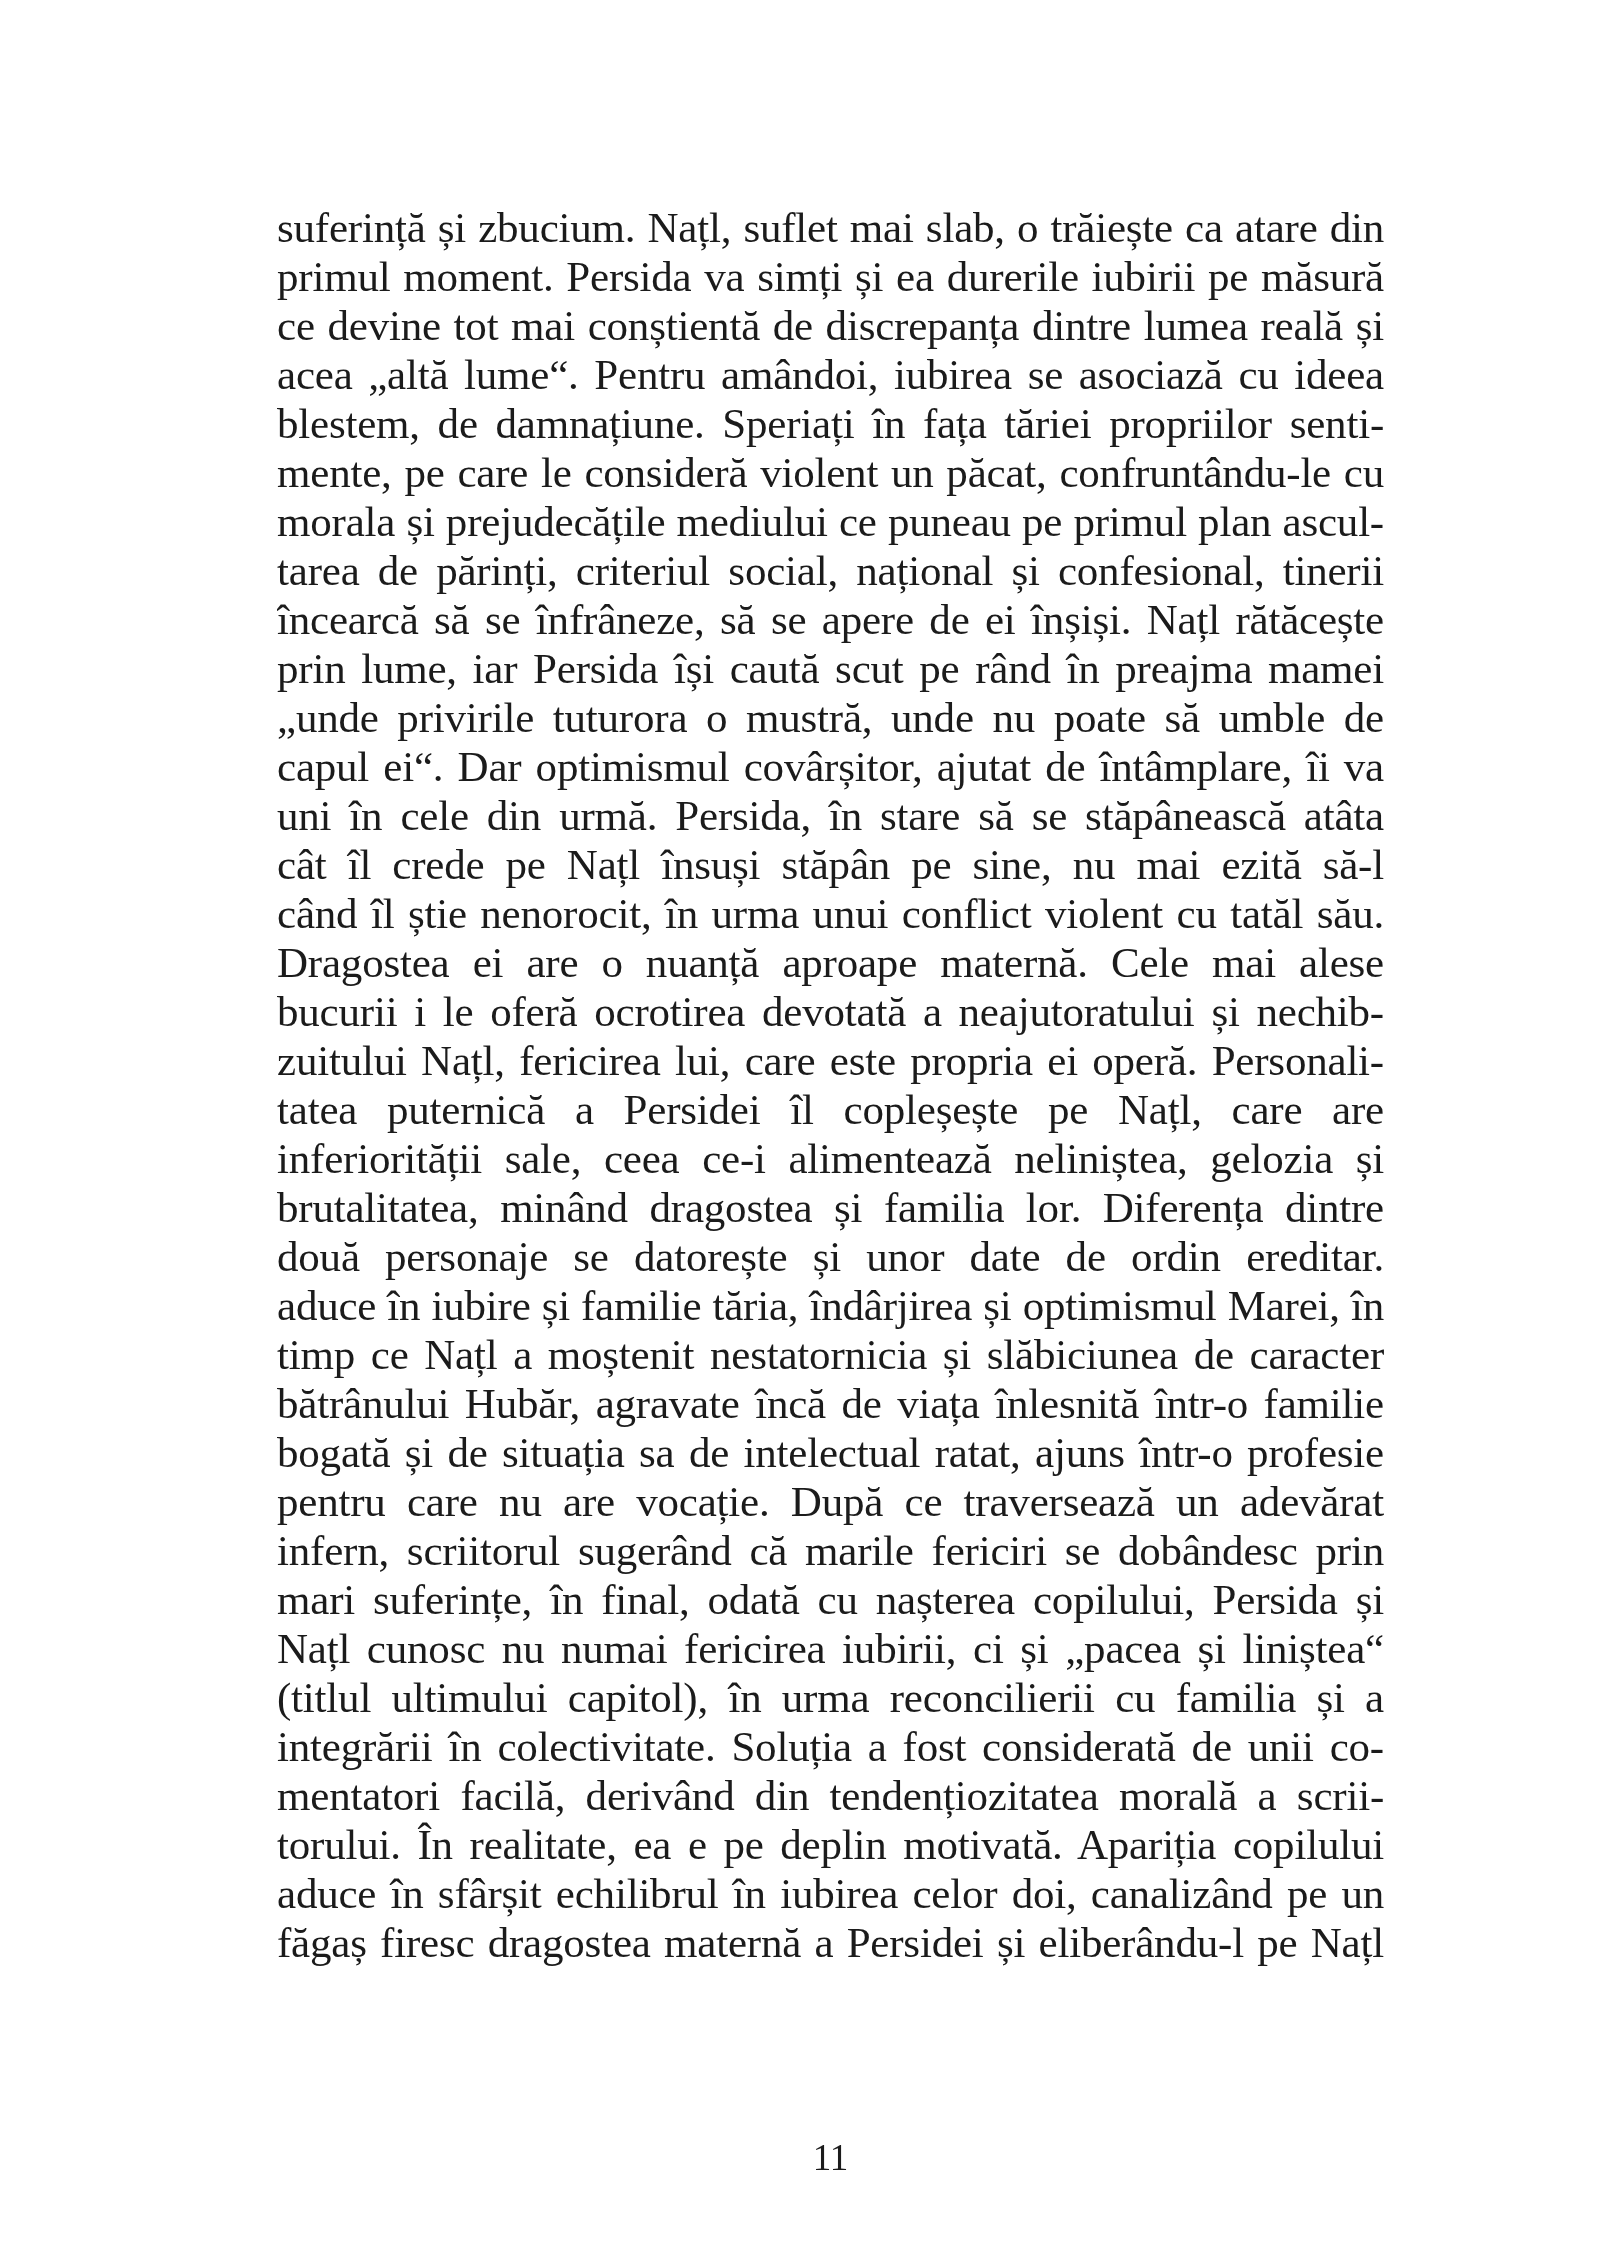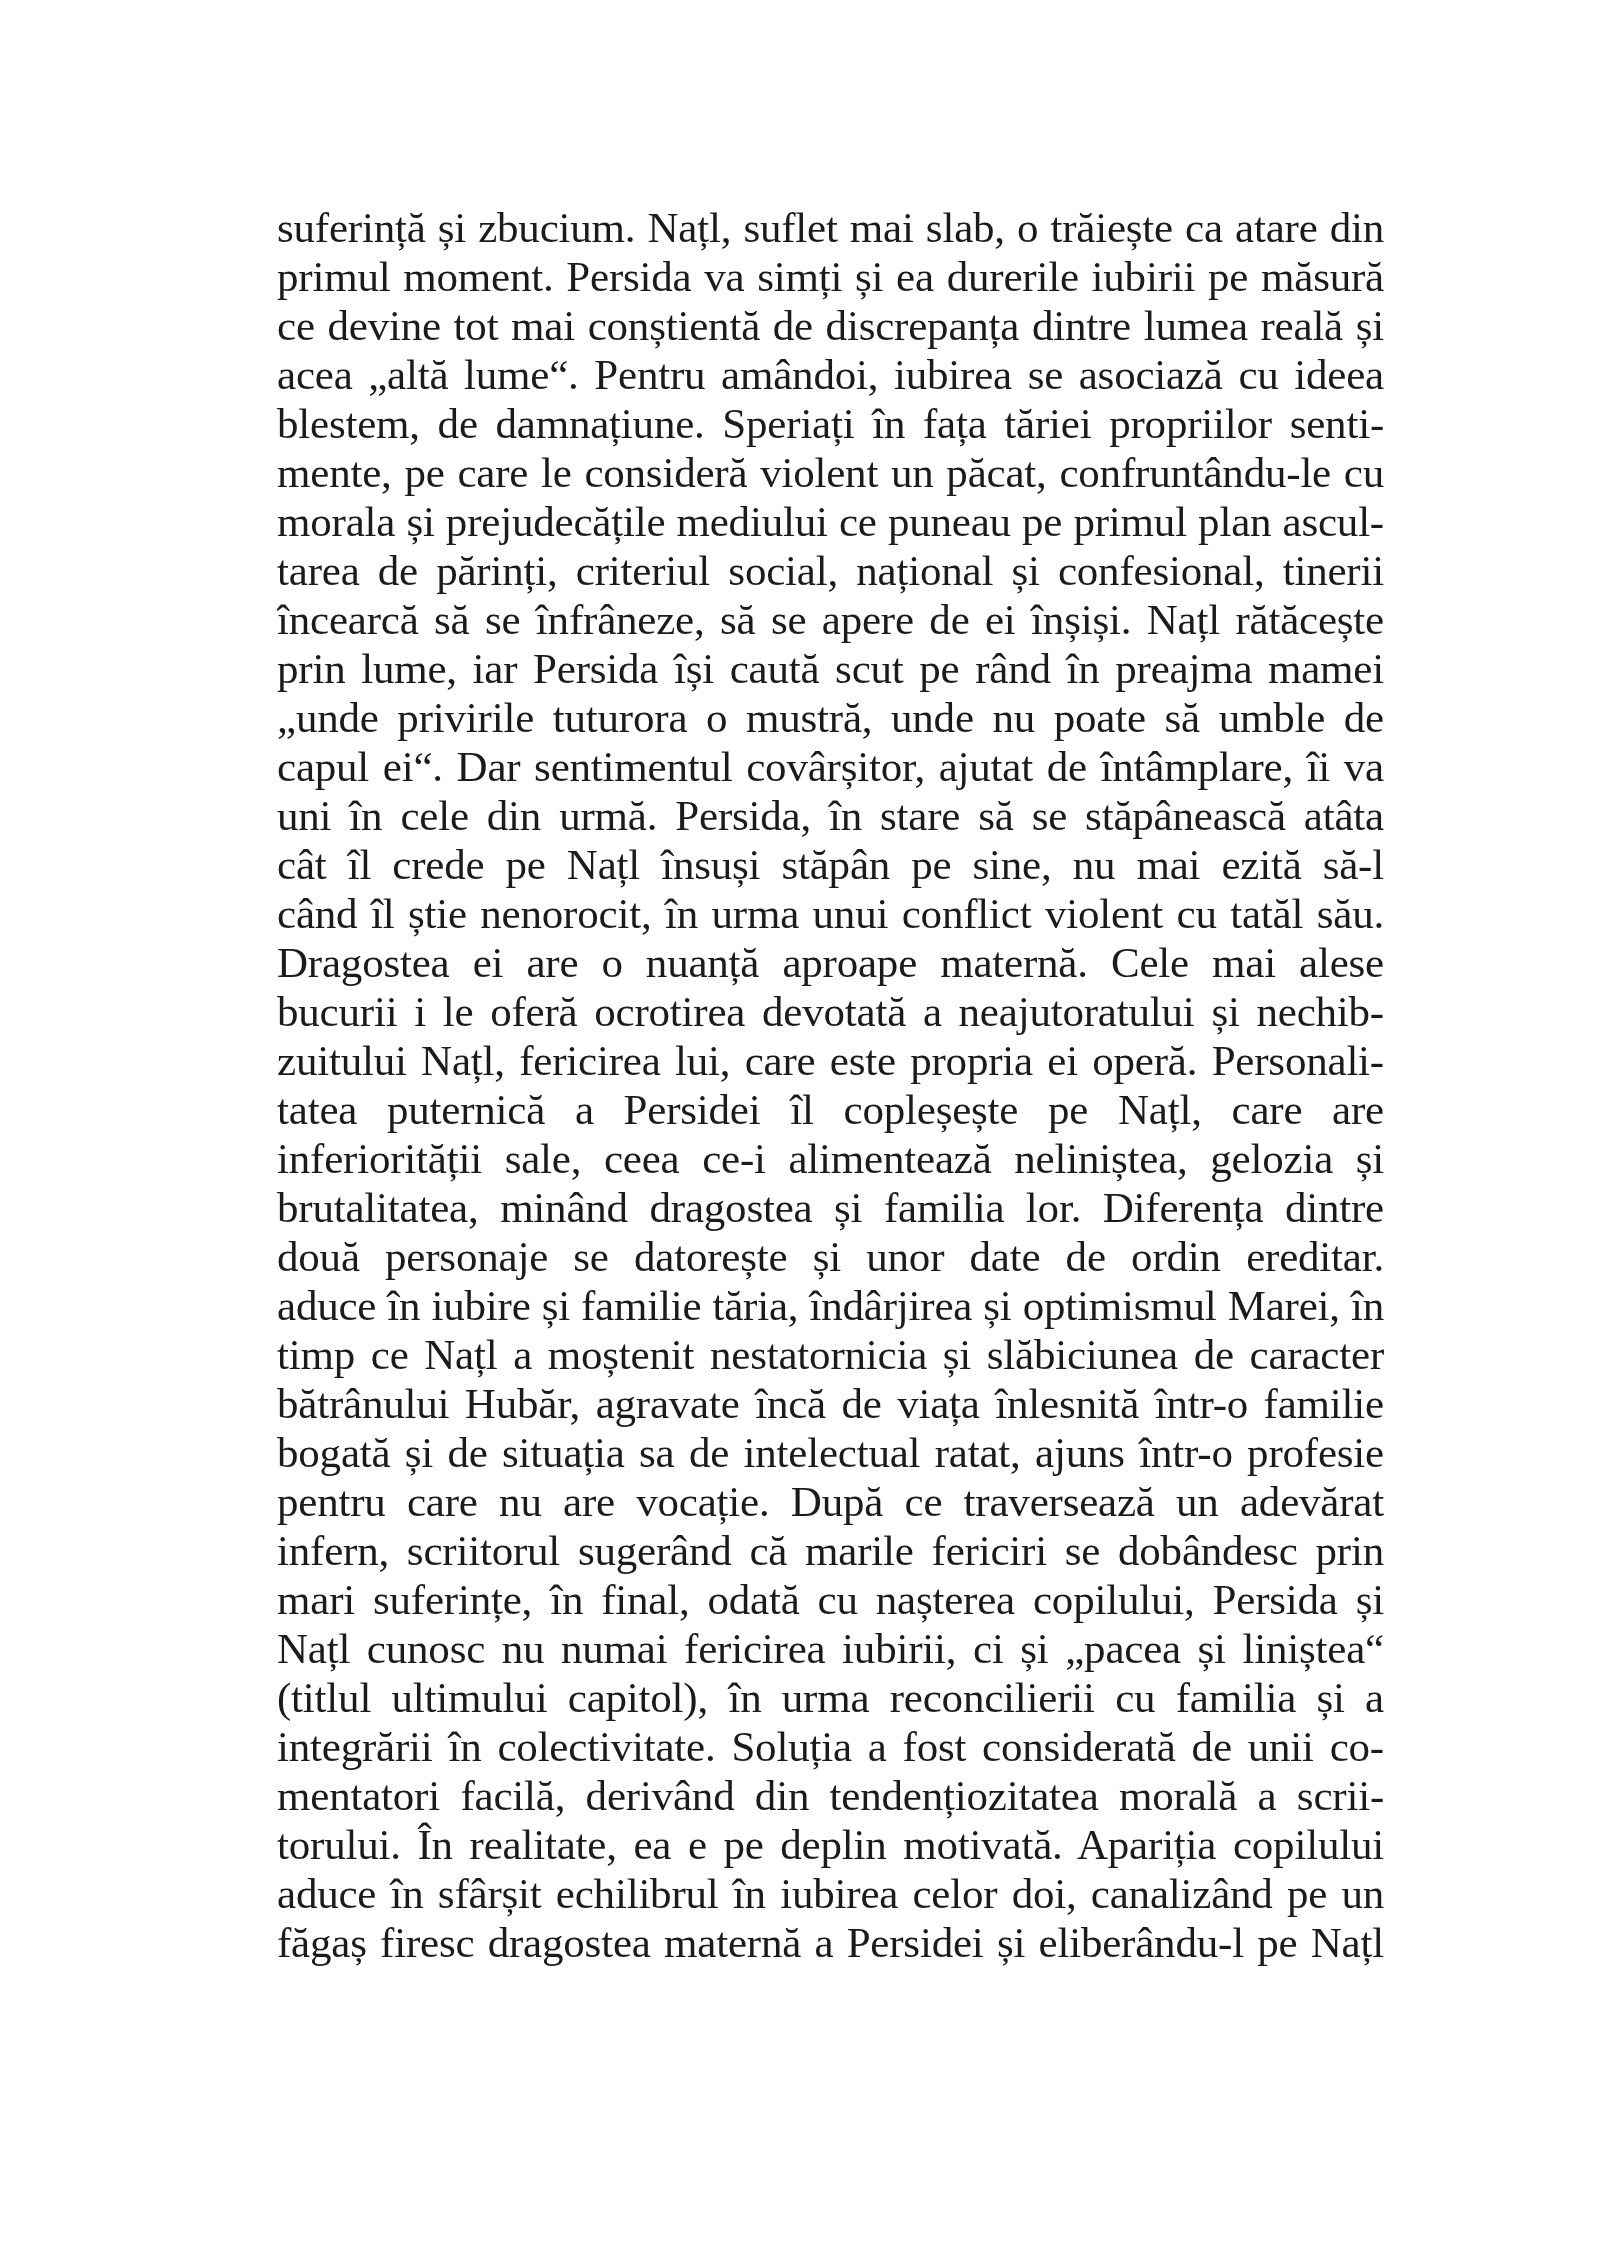--- a/index.html
+++ b/index.html
@@ -55,21 +55,21 @@
       <div class="line">primul moment. Persida va simți și ea durerile iubirii pe măsură</div>
       <div class="line">ce devine tot mai conștientă de discrepanța dintre lumea reală și</div>
       <div class="line">acea „altă lume“. Pentru amândoi, iubirea se asociază cu ideea de</div>
       <div class="line">blestem, de damnațiune. Speriați în fața tăriei propriilor senti-</div>
       <div class="line">mente, pe care le consideră violent un păcat, confruntându-le cu</div>
       <div class="line">morala și prejudecățile mediului ce puneau pe primul plan ascul-</div>
       <div class="line">tarea de părinți, criteriul social, național și confesional, tinerii</div>
       <div class="line">încearcă să se înfrâneze, să se apere de ei înșiși. Națl rătăcește</div>
       <div class="line">prin lume, iar Persida își caută scut pe rând în preajma mamei</div>
       <div class="line">„unde privirile tuturora o mustră, unde nu poate să umble de</div>
-      <div class="line">capul ei“. Dar sentimentul covârșitor, ajutat de întâmplare, îi va</div>
+      <div class="line">capul ei“. Dar optimismul covârșitor, ajutat de întâmplare, îi va</div>
       <div class="line">uni în cele din urmă. Persida, în stare să se stăpânească atâta timp</div>
       <div class="line">cât îl crede pe Națl însuși stăpân pe sine, nu mai ezită să-l urmeze</div>
       <div class="line">când îl știe nenorocit, în urma unui conflict violent cu tatăl său.</div>
       <div class="line">Dragostea ei are o nuanță aproape maternă. Cele mai alese</div>
       <div class="line">bucurii i le oferă ocrotirea devotată a neajutoratului și nechib-</div>
       <div class="line">zuitului Națl, fericirea lui, care este propria ei operă. Personali-</div>
       <div class="line">tatea puternică a Persidei îl copleșește pe Națl, care are conștiința</div>
       <div class="line">inferiorității sale, ceea ce-i alimentează neliniștea, gelozia și</div>
       <div class="line">brutalitatea, minând dragostea și familia lor. Diferența dintre cele</div>
       <div class="line">două personaje se datorește și unor date de ordin ereditar. Persida</div>
@@ -81,14 +81,15 @@
       <div class="line">infern, scriitorul sugerând că marile fericiri se dobândesc prin</div>
       <div class="line">mari suferințe, în final, odată cu nașterea copilului, Persida și</div>
       <div class="line">Națl cunosc nu numai fericirea iubirii, ci și „pacea și liniștea“</div>
       <div class="line">(titlul ultimului capitol), în urma reconcilierii cu familia și a</div>
       <div class="line">integrării în colectivitate. Soluția a fost considerată de unii co-</div>
       <div class="line">mentatori facilă, derivând din tendențiozitatea morală a scrii-</div>
       <div class="line">torului. În realitate, ea e pe deplin motivată. Apariția copilului</div>
       <div class="line">aduce în sfârșit echilibrul în iubirea celor doi, canalizând pe un</div>
       <div class="line">făgaș firesc dragostea maternă a Persidei și eliberându-l pe Națl</div>
     </div>
+  <div class="page-number">11</div>
 </div>
 
 
 </body></html>

